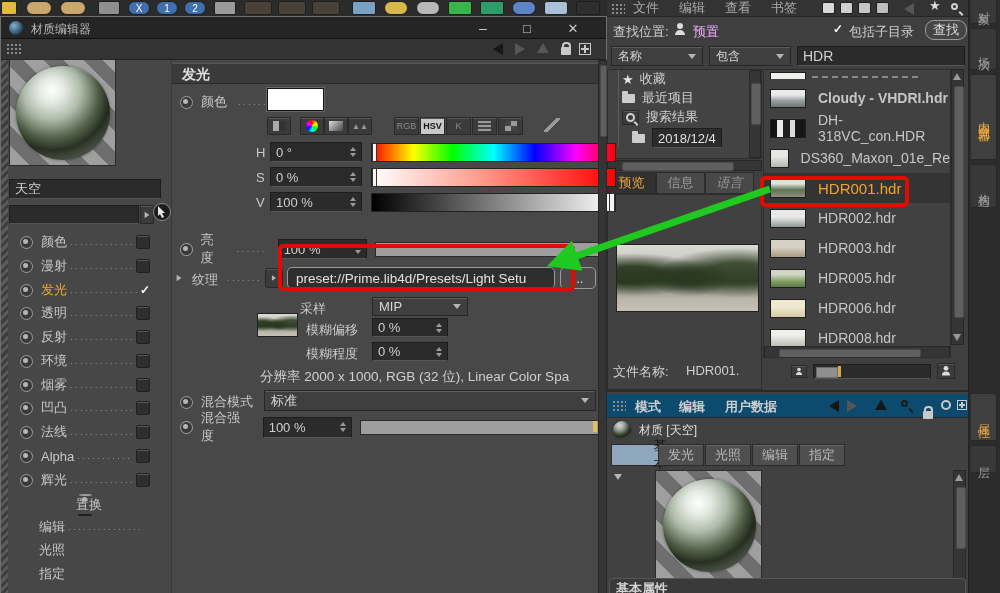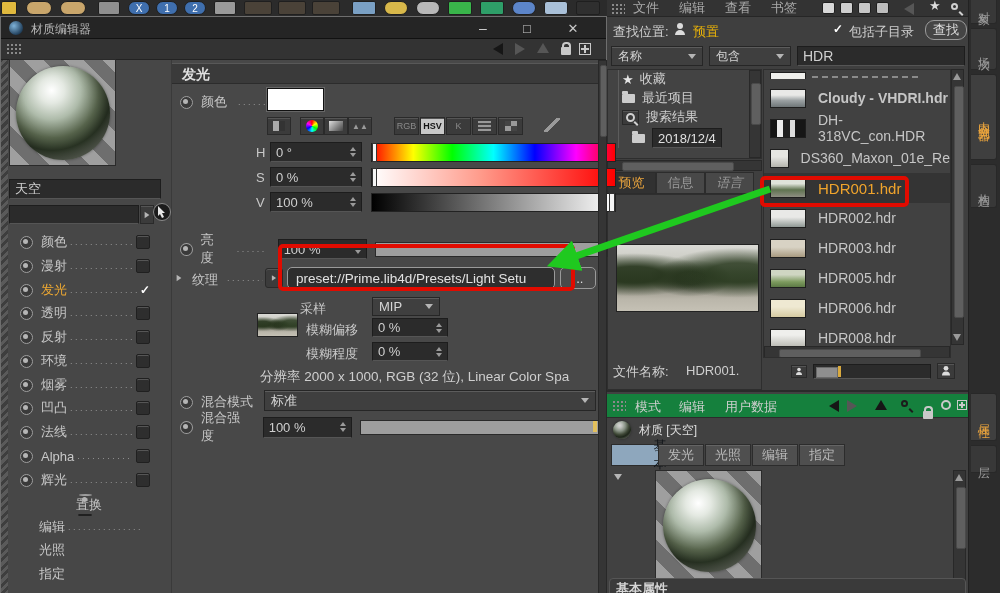--- a/index.html
+++ b/index.html
@@ -115,21 +115,21 @@
   <div class="p tile" style="left:269px;top:2px;width:13px;height:12px;background:#bdbdbd;"></div>
   <div class="p arrL arrLg" style="left:297px;top:3px;"></div>
   <span class="p" style="left:322px;top:-2px;color:#ddd;font-size:13px;">★</span>
   <div class="p mag" style="left:344px;top:3px;"></div>
 
 </div>
 
 <div class="p" style="left:607px;top:17px;width:361px;height:26px;background:#3f3f3f;">
   <span class="p" style="left:6px;top:6px;color:#cfcfcf;font-size:13px;">查找位置:</span>
   <div class="p person" style="left:68px;top:6px;"></div>
-  <span class="p" style="left:86px;top:6px;color:#eab308;font-size:13px;">预置</span>
+  <span class="p" style="left:86px;top:6px;color:#f0abfc;font-size:13px;">预置</span>
   <span class="p tick" style="left:226px;top:6px;">✓</span>
   <span class="p" style="left:242px;top:6px;color:#cfcfcf;font-size:13px;">包括子目录</span>
   <div class="p flex" style="left:318px;top:3px;width:42px;height:20px;border:1px solid #9a9a9a;border-radius:9px;background:#454545;justify-content:center;color:#dcdcdc;font-size:13px;">
       <span>查找</span>
     </div>
 </div>
 
 <div class="p" style="left:607px;top:43px;width:361px;height:26px;background:#3f3f3f;">
   <div class="p dd" style="left:4px;top:3px;width:92px;height:20px;">
       <span>名称</span>
@@ -248,21 +248,21 @@
   <div class="p fld" style="left:50px;top:6px;width:118px;height:15px;padding:0;">
     <div style="position:absolute;left:2px;top:2px;width:20px;height:9px;background:#8f8f8f;border:1px solid #6a6a6a;"></div>
     <div style="position:absolute;left:24px;top:1px;width:3px;height:11px;background:#d8a93e;"></div>
   </div>
   <div class="p icnbtn" style="left:174px;top:5px;width:18px;height:16px;">
       <span class="person" style="transform:scale(.8);margin-top:5px;"></span>
     </div>
 </div>
 
 <div class="p" style="left:607px;top:390px;width:393px;height:203px;background:#414141;border-top:2px solid #2a2a2a;">
-  <div class="p" style="left:0;top:2px;width:361px;height:24px;background:#15803d;border-bottom:1px solid #2c2c2c;">
+  <div class="p" style="left:0;top:2px;width:361px;height:24px;background:#0c4a6e;border-bottom:1px solid #2c2c2c;font-weight:bold;">
     <div class="p grip" style="left:5px;top:6px;width:14px;height:12px;"></div>
     <span class="p" style="left:28px;top:4px;font-size:13px;color:#cfcfcf;">模式</span>
     <span class="p" style="left:72px;top:4px;font-size:13px;color:#cfcfcf;">编辑</span>
     <span class="p" style="left:118px;top:4px;font-size:13px;color:#cfcfcf;">用户数据</span>
     <div class="p arrL" style="left:222px;top:6px;"></div>
     <div class="p arrL arrLg" style="left:240px;top:6px;transform:rotate(180deg);"></div>
     <div class="p arrU" style="left:268px;top:6px;"></div>
     <div class="p mag magd" style="left:294px;top:6px;"></div>
     <div class="p lock" style="left:316px;top:10px;"></div>
     <div class="p" style="left:334px;top:6px;width:10px;height:10px;border:2px solid #c9c9c9;border-radius:50%;"></div>
@@ -545,21 +545,21 @@
         <span class="exp" style="transform:scale(.7);"></span>
       </div>
     <div class="p" style="left:115px;top:207px;width:268px;height:22px;background:#2e2e2e;border:1px solid #9a9a9a;border-radius:5px;display:flex;align-items:center;padding:0 8px;overflow:hidden;white-space:nowrap;font-size:13.5px;color:#e2e2e2;box-sizing:border-box;">
         <span>preset://Prime.lib4d/Presets/Light Setu</span>
       </div>
     <div class="p" style="left:388px;top:207px;width:36px;height:22px;background:#4a4a4a;border:1px solid #9a9a9a;border-radius:5px;display:flex;align-items:center;justify-content:center;color:#ddd;font-size:13px;box-sizing:border-box;">
         <span>...</span>
       </div>
 
     <span class="p" style="left:128px;top:240px;font-size:13px;">采样</span>
-    <div class="p dd" style="left:200px;top:237px;width:68px;height:19px;font-size:13px;">
+    <div class="p dd" style="left:200px;top:237px;width:96px;height:19px;font-size:13px;">
         <span>MIP</span>
         <span class="dda"></span>
       </div>
     <div class="p pano" style="left:85px;top:253px;width:41px;height:24px;border:1px solid #222;"></div>
     <span class="p" style="left:134px;top:261px;font-size:13px;">模糊偏移</span>
     <div class="p fld" style="left:200px;top:258px;width:76px;height:19px;font-size:13px;">
         <span>0 %</span>
         <span class="spin">
           <i class="u"></i>
           <i class="d"></i>

